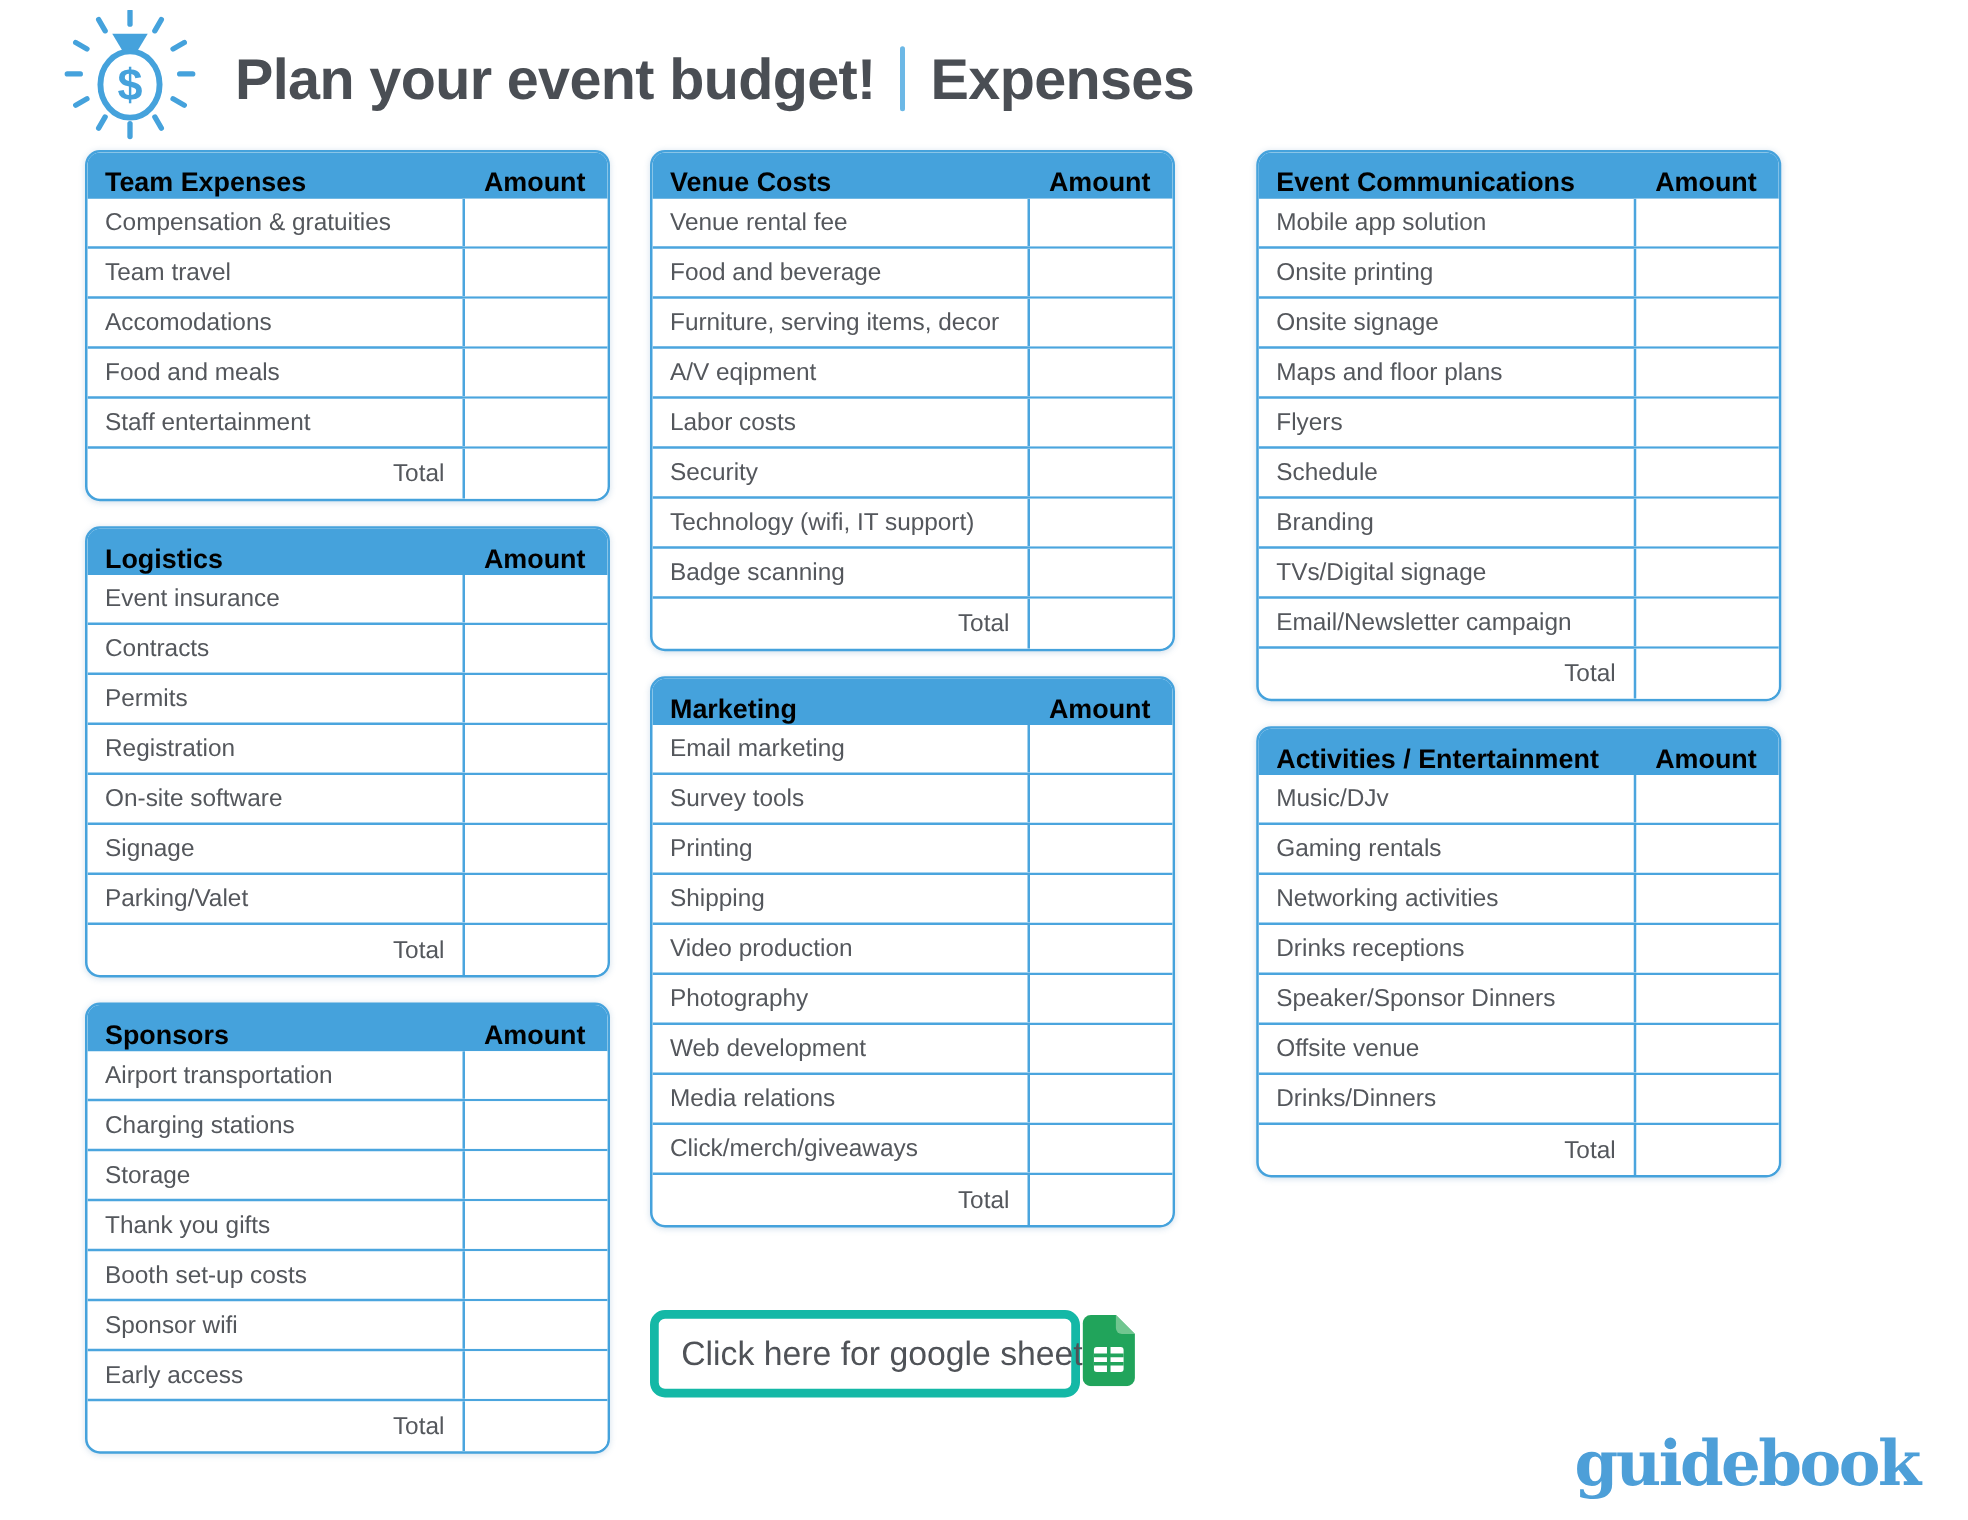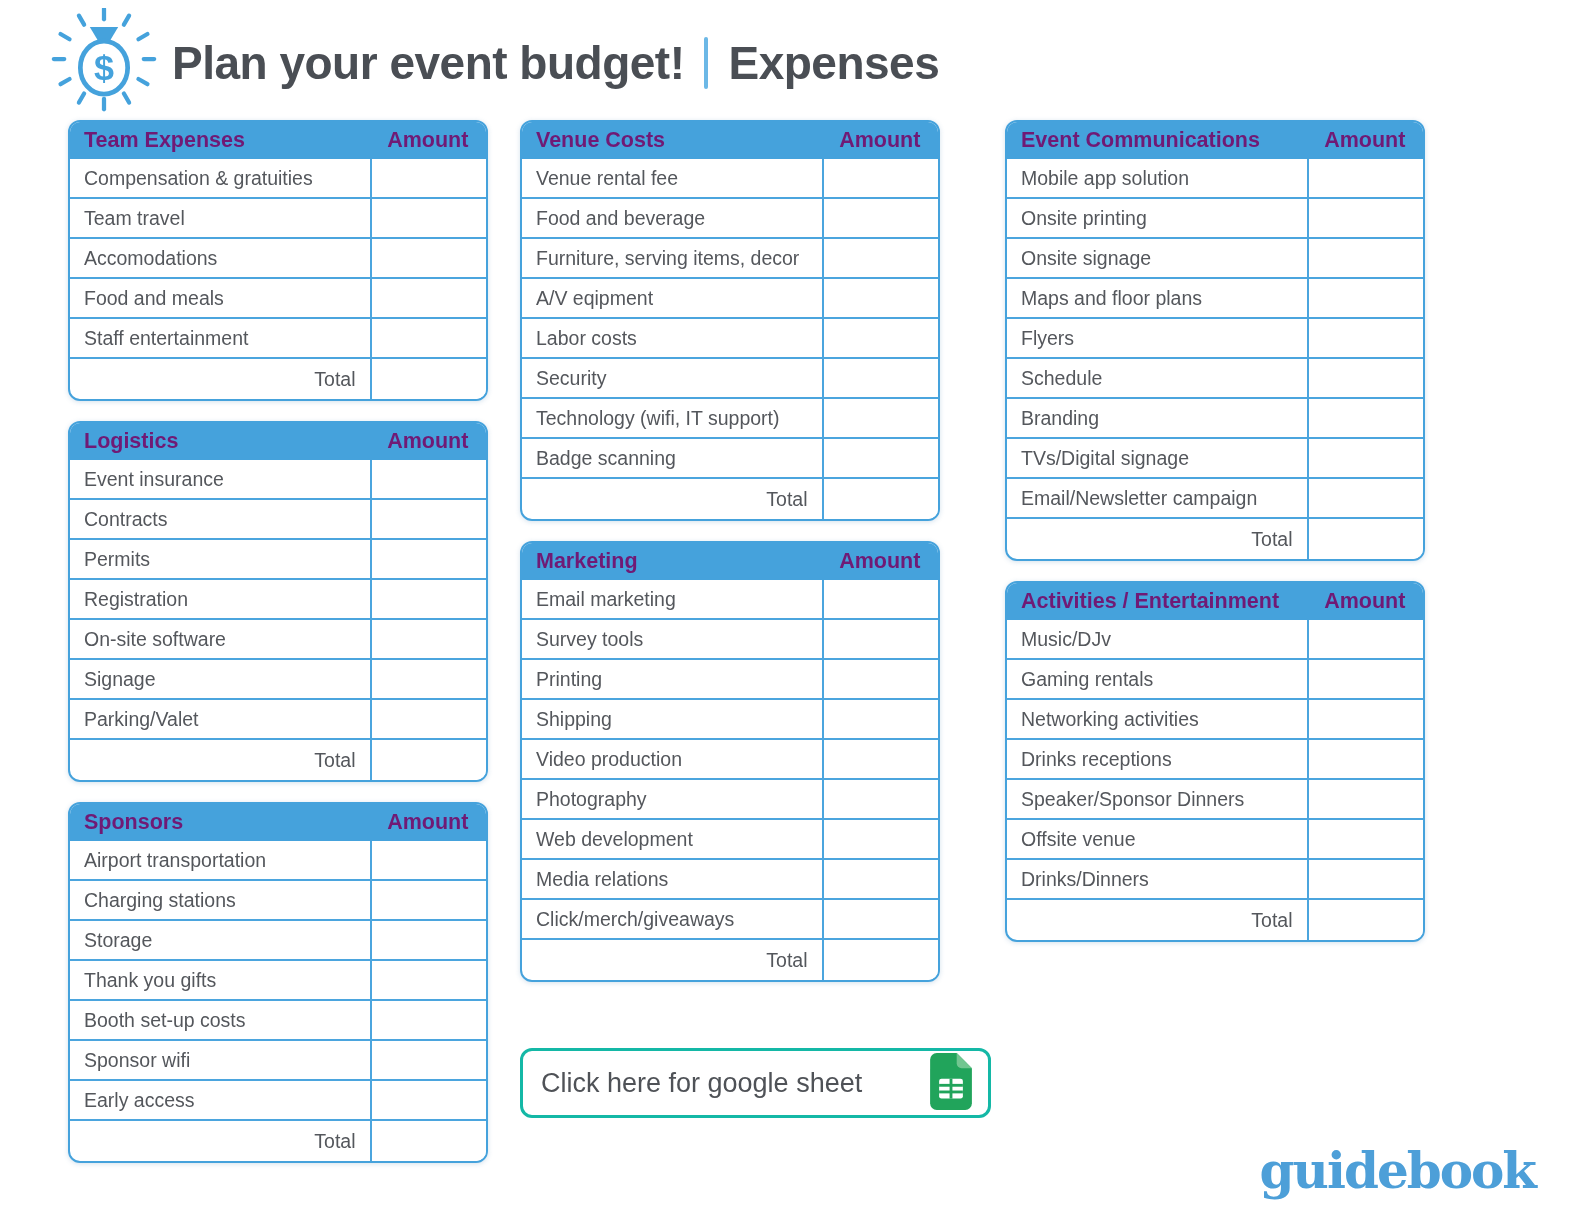--- a/index.html
+++ b/index.html
@@ -7,54 +7,54 @@
   body {
     width: 1574px; height: 1216px;
     font-family: "Liberation Sans", "DejaVu Sans", sans-serif;
     overflow: hidden;
   }
   .page { position: relative; width: 1574px; height: 1216px; background: #fff; }
 
   
   .page-header { display: flex; align-items: center; padding: 12px 0 0 48px; height: 114px; }
   .money-icon { flex: 0 0 auto; }
-  .page-title { display: flex; align-items: center; margin-left: 12px; }
+  .page-title { display: flex; align-items: center; margin-left: 28px; }
   .page-title .t-main, .page-title .t-section {
     font-size: 46px; font-weight: 700; color: #4a4e54; letter-spacing: -0.5px;
   }
   .title-divider { width: 4px; height: 52px; background: #6cb8e6; margin: 0 20px; border-radius: 2px; }
 
   
   .columns { display: flex; align-items: flex-start; padding-left: 68px; margin-top: 6px; }
   .col { width: 420px; flex: 0 0 420px; }
   .col-middle { margin-left: 32px; }
   .col-right  { margin-left: 65px; }
   .col > * + * { margin-top: 20px; }
 
   
   .card {
     border: 2.5px solid #45a2dc; border-radius: 12px; overflow: hidden;
     background: #fff; box-shadow: 0 1px 5px rgba(60,120,170,.22);
   }
-  .t-head { display: flex; align-items: center; background: #45a2dc; height: 37px; color: #701a75; }
+  .t-head { display: flex; align-items: flex-end; background: #45a2dc; height: 37px; color: #000000; }
   .t-title { flex: 0 0 72%; padding-left: 14px; font-size: 21.5px; font-weight: 700; white-space: nowrap; }
   .t-amount-head { flex: 1 1 auto; text-align: center; font-size: 21.5px; font-weight: 700; }
   .t-row { display: flex; height: 40px; border-bottom: 2px solid #4ba5de; }
   .t-row:last-child { border-bottom: none; }
   .t-label {
     flex: 0 0 72%; display: flex; align-items: center; padding-left: 14px;
     font-size: 19.5px; color: #54575c; white-space: nowrap;
   }
   .t-cell { flex: 1 1 auto; border-left: 2px solid #4ba5de; background: #fff; }
   .t-row.total .t-label { justify-content: flex-end; padding-left: 0; padding-right: 14px; }
 
   
   .sheet-button {
-    margin-top: 66px; width: 471px; height: 70px;
-    border: 3px solid #14b8a6; border-radius: 12px; background: #fff;
+    margin-top: 66px; width: 344px; height: 70px;
+    border: 7px solid #14b8a6; border-radius: 12px; background: #fff;
     display: flex; align-items: center; justify-content: space-between;
     padding: 0 16px 0 18px; text-decoration: none; cursor: pointer;
   }
   .sheet-button .btn-label { font-size: 27px; color: #4f5257; white-space: nowrap; }
 
   
   .brand-logo {
     position: absolute; right: 39px; bottom: 16px;
     font-family: "DejaVu Serif", serif; font-weight: 700;
     font-size: 50px; letter-spacing: -2px; color: #4d9fd8;

